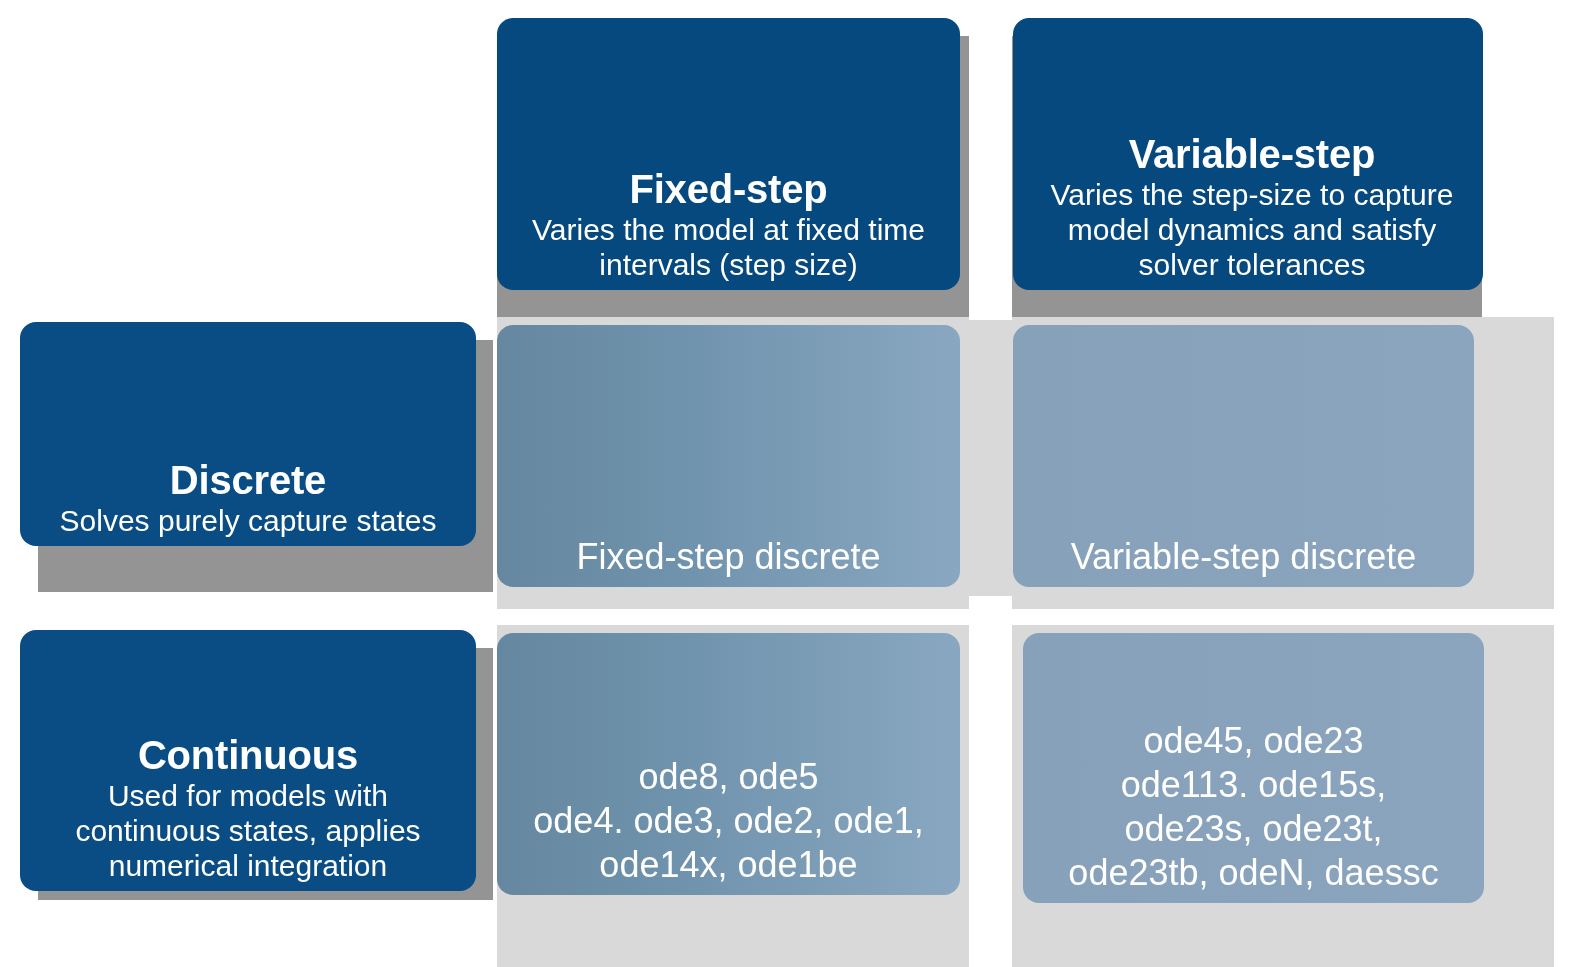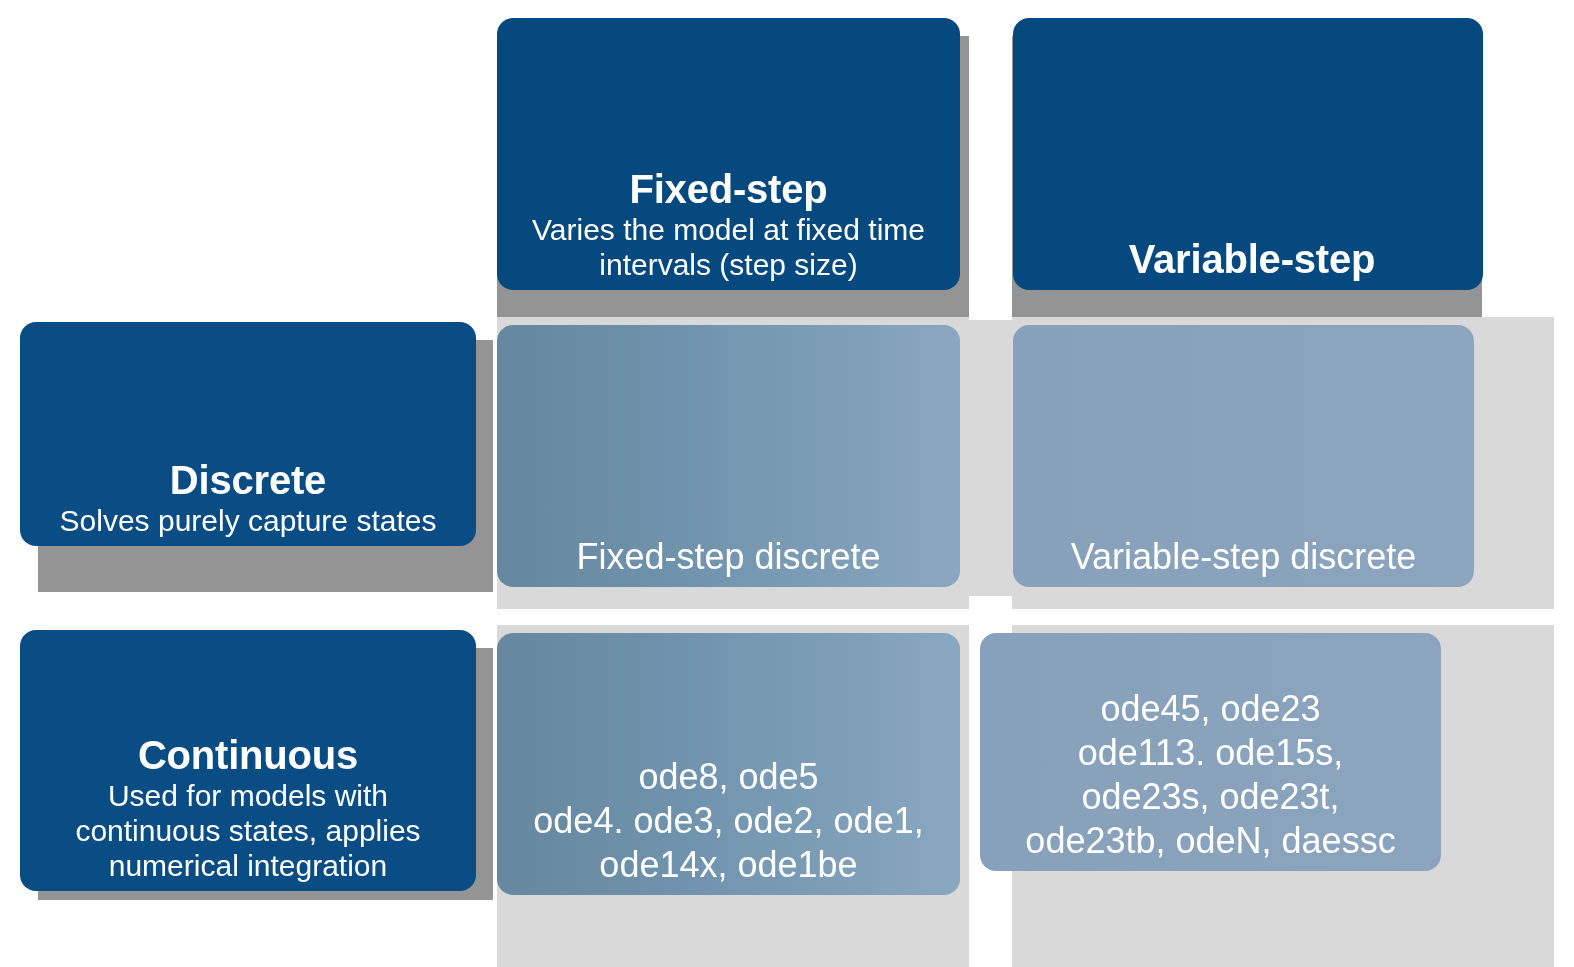--- a/index.html
+++ b/index.html
@@ -93,20 +93,21 @@
 
   <div class="backdrop" style="left:969px; top:596px; width:43px; height:371px; background:#ffffff;"></div>
 
   <div class="box header-box" style="left:497px; top:18px; width:463px; height:272px;">
     <div class="title">Fixed-step</div>
     <div class="desc">Varies the model at fixed time intervals (step size)</div>
   </div>
 
   <div class="box header-box" style="left:1013px; top:18px; width:470px; height:272px;padding-left:28px;">
     <div class="title">Variable-step</div>
+    <div class="desc">Varies the step-size to capture model dynamics and satisfy solver tolerances</div>
   </div>
 
   <div class="box rowlabel-box" style="left:20px; top:322px; width:456px; height:224px;">
     <div class="title">Discrete</div>
     <div class="desc">Solves purely capture states</div>
   </div>
 
   <div class="box rowlabel-box" style="left:20px; top:630px; width:456px; height:261px;">
     <div class="title">Continuous</div>
     <div class="desc">Used for models with continuous states, applies numerical integration</div>
@@ -119,20 +120,20 @@
   <div class="box cell-right" style="left:1013px; top:325px; width:461px; height:262px;">
     <div class="cell-text">Variable-step discrete</div>
   </div>
 
   <div class="box cell-left" style="left:497px; top:633px; width:463px; height:262px;">
     <div class="cell-text">ode8, ode5
 ode4. ode3, ode2, ode1,
 ode14x, ode1be</div>
   </div>
 
-  <div class="box cell-right" style="left:980px; top:633px; width:461px; height:238px;">
+  <div class="box cell-right" style="left:1023px; top:633px; width:461px; height:270px;">
     <div class="cell-text">ode45, ode23
 ode113. ode15s,
 ode23s, ode23t,
 ode23tb, odeN, daessc</div>
   </div>
 
 </div>
 
 </body></html>

